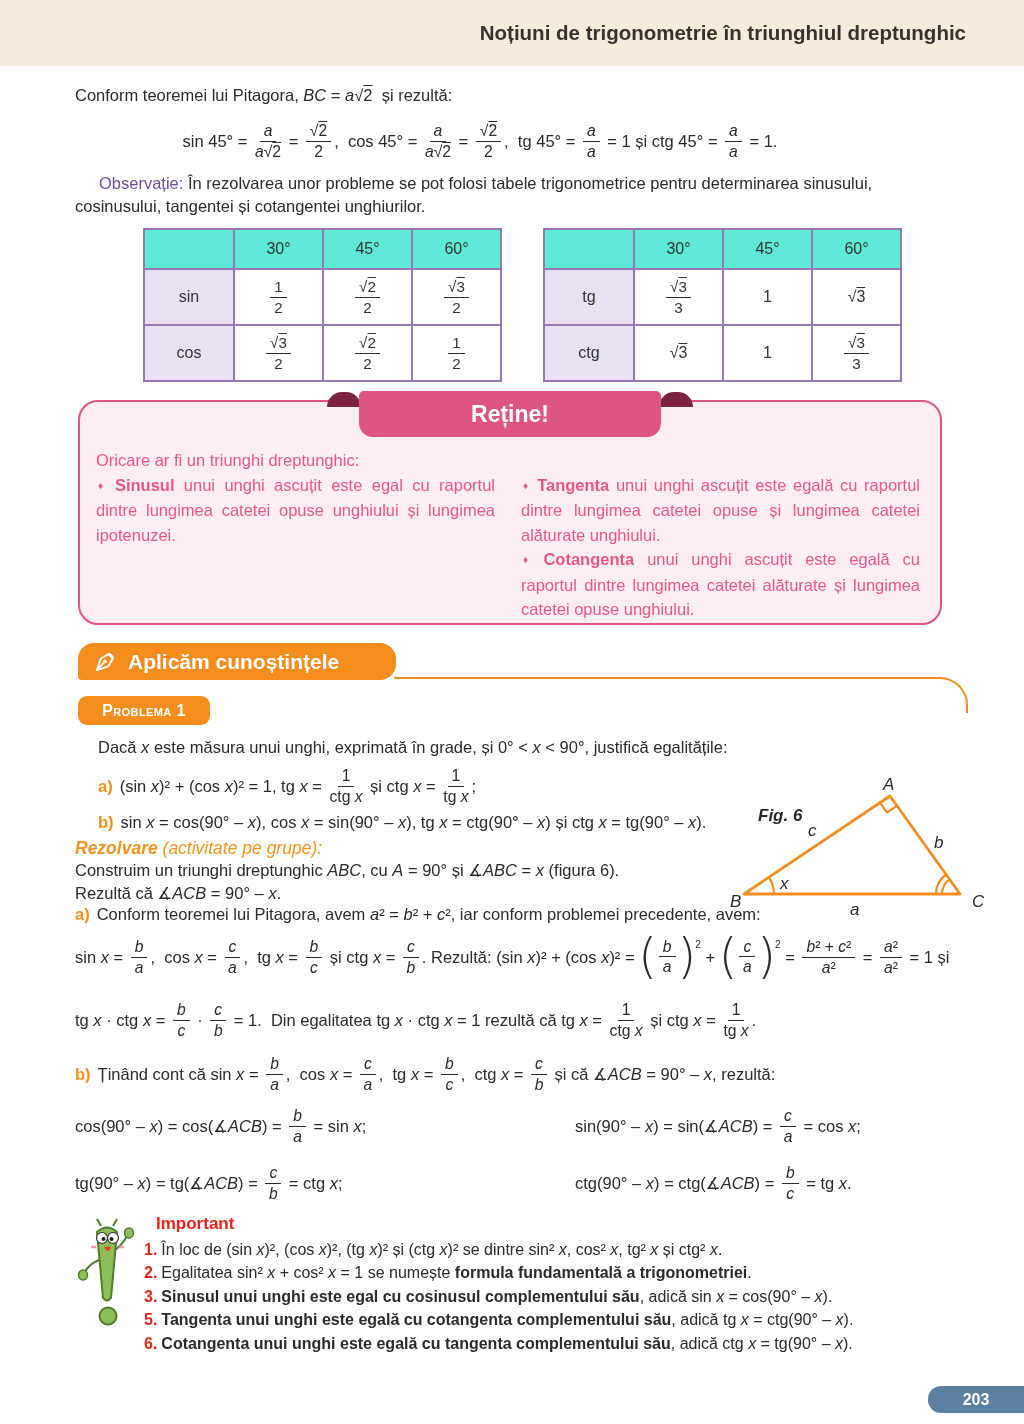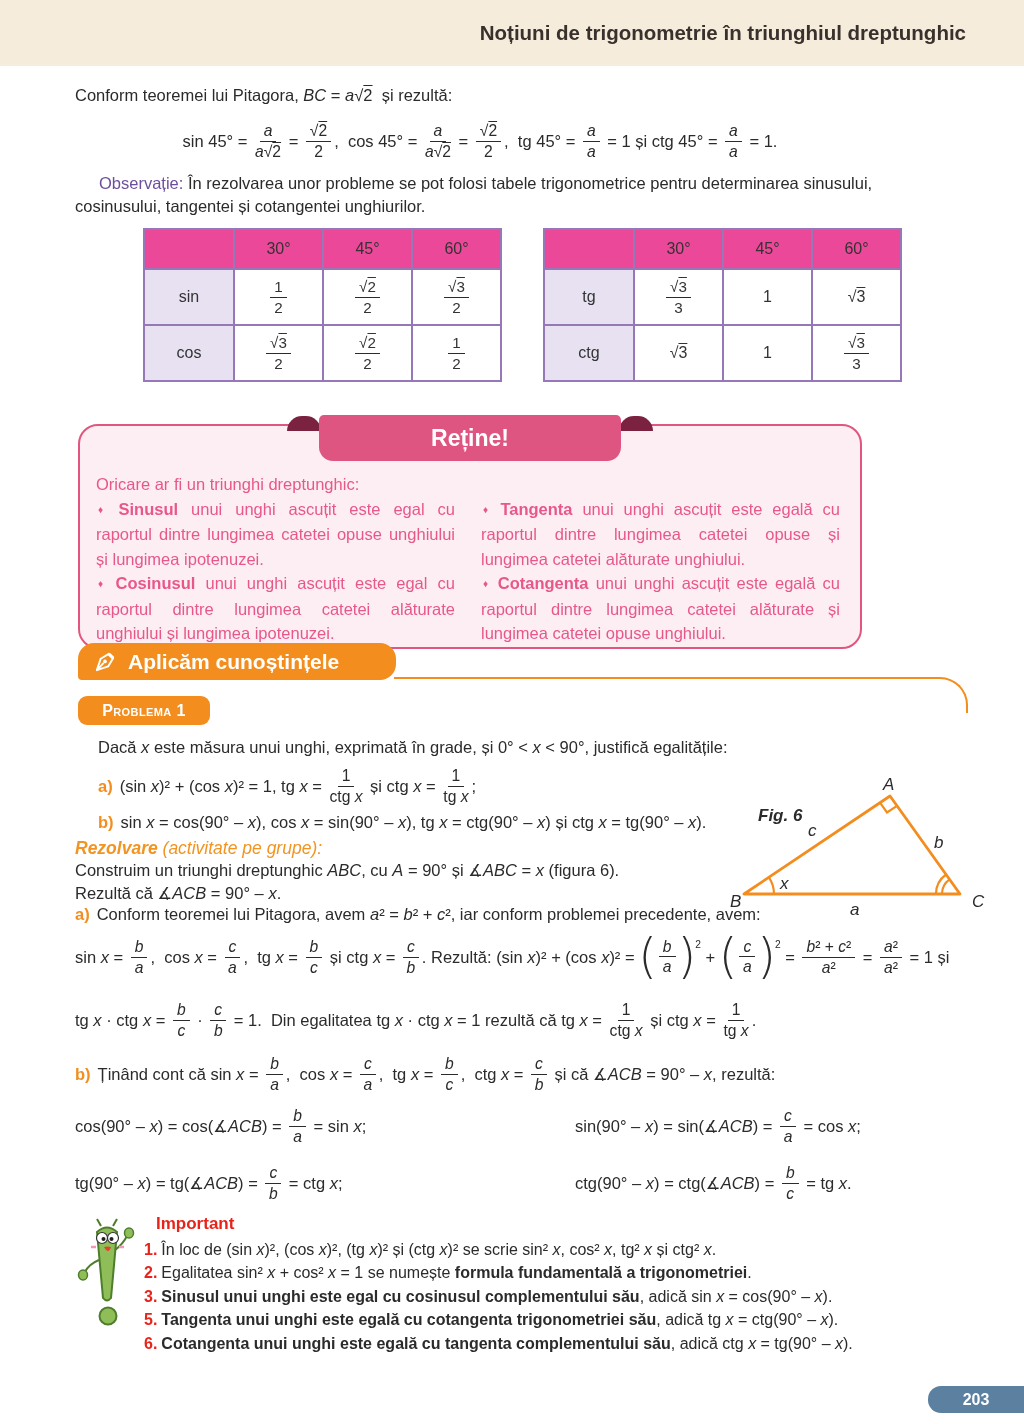--- a/index.html
+++ b/index.html
@@ -26,21 +26,21 @@
   .par{font-size:2.9em;font-weight:200;line-height:0.8;margin:0 -1px;font-family:"DejaVu Sans",sans-serif;}
   .psup{align-self:flex-start;font-size:0.62em;margin-top:1px;}
   .olabel{color:#f28d1e;font-weight:bold;margin-right:7px;}
 
   .para{font-size:16.5px;line-height:23px;margin:0;}
   .obs .ol{color:#6d4f9e;font-weight:normal;}
 
   
   .vtab{border-collapse:collapse;}
   .vtab td{border:2.2px solid #9678b8;text-align:center;vertical-align:middle;font-size:16px;color:#333;}
-  .vtab .hd{background:#ec4899;height:36px;width:85px;}
+  .vtab .hd{background:#5eead4;height:36px;width:85px;}
   .vtab .lbl{background:#e7e1f2;width:86px;}
   .vtab .val{background:#fff;height:52px;width:85px;}
   .fcell{justify-content:center;display:flex;align-items:center;font-size:16px;}
 
   
   #retine{background:#fdeef4;border:2.5px solid #e0567f;border-radius:20px;box-sizing:border-box;}
   .hump{position:absolute;width:34px;height:15px;border-radius:17px 17px 0 0;background:#7b2240;top:-10px;}
   .ribbon{position:absolute;left:50%;transform:translateX(-50%);top:-11px;width:302px;height:46px;
           background:#df5581;border-radius:5px 5px 14px 14px;display:flex;align-items:center;
           justify-content:center;color:#fff;font-size:23px;font-weight:bold;}
@@ -203,31 +203,30 @@
               <span class="frac">
                 <span class="fn">√<span class="ov">3</span></span>
                 <span class="fd">3</span>
               </span>
             </span>
           </td>
     </tr>
   </tbody>
     </table>
 
-  <div class="abs" id="retine" style="left:78px;top:424px;width:784px;height:225px;">
+  <div class="abs" id="retine" style="left:78px;top:400px;width:864px;height:225px;">
     <div class="hump" style="left:calc(50% - 183px);"></div>
     <div class="hump" style="left:calc(50% + 149px);"></div>
     <div class="ribbon">
       <span>Reține!</span>
     </div>
     <div class="rcols">
       <div class="rcol">
         <p>Oricare ar fi un triunghi dreptunghic:</p>
         <p><span class="dia">♦</span><b>Sinusul</b><span> unui unghi ascuțit este egal cu raportul dintre lungimea catetei opuse unghiului și lungimea ipotenuzei.</span></p>
-        <p><span class="dia">♦</span><b>Cosinusul</b><span> unui unghi ascuțit este egal cu raportul dintre lungimea catetei alăturate unghiului și lungimea ipotenuzei.</span></p>
       </div>
       <div class="rcol" style="margin-top:24.5px;">
         <p><span class="dia">♦</span><b>Tangenta</b><span> unui unghi ascuțit este egală cu raportul dintre lungimea catetei opuse și lungimea catetei alăturate unghiului.</span></p>
         <p><span class="dia">♦</span><b>Cotangenta</b><span> unui unghi ascuțit este egală cu raportul dintre lungimea catetei alăturate și lungimea catetei opuse unghiului.</span></p>
       </div>
     </div>
   </div>
 
   <div class="abs" id="banner" style="left:78px;top:643px;width:318px;height:37px;">
     <span style="display:inline-flex;">
@@ -311,24 +310,24 @@
       <circle cx="36.5" cy="23" r="2" fill="#222"></circle>
       <path d="M16 31 h5" stroke="#f597b1" stroke-width="2.5"></path>
       <path d="M44 31 h5" stroke="#f597b1" stroke-width="2.5"></path>
       <path d="M29 31 Q32.5 30 36 31 Q33.5 39 29 31 Z" fill="#e8402a"></path>
       <circle cx="33" cy="100" r="8.5" fill="#8fbe59" stroke="#4e7d2c" stroke-width="2"></circle>
     </svg>
   </div>
 
   <div class="abs" style="left:144px;top:1214px;width:870px;">
     <p class="imp-title">Important</p>
-    <p class="imp"><span class="n">1.</span><span class="finline"><span>În loc de (sin </span><i>x</i><span>)², (cos </span><i>x</i><span>)², (tg </span><i>x</i><span>)² și (ctg </span><i>x</i><span>)² se scrie sin² </span><i>x</i><span>, cos² </span><i>x</i><span>, tg² </span><i>x</i><span> și ctg² </span><i>x</i><span>.</span></span></p>
+    <p class="imp"><span class="n">1.</span><span class="finline"><span>În loc de (sin </span><i>x</i><span>)², (cos </span><i>x</i><span>)², (tg </span><i>x</i><span>)² și (ctg </span><i>x</i><span>)² se dintre sin² </span><i>x</i><span>, cos² </span><i>x</i><span>, tg² </span><i>x</i><span> și ctg² </span><i>x</i><span>.</span></span></p>
     <p class="imp"><span class="n">2.</span><span class="finline"><span>Egalitatea sin² </span><i>x</i><span> + cos² </span><i>x</i><span> = 1 se numește </span><b>formula fundamentală a trigonometriei</b><span>.</span></span></p>
     <p class="imp"><span class="n">3.</span><span class="finline"><b>Sinusul unui unghi este egal cu cosinusul complementului său</b><span>, adică sin </span><i>x</i><span> = cos(90° – </span><i>x</i><span>).</span></span></p>
-    <p class="imp"><span class="n">5.</span><span class="finline"><b>Tangenta unui unghi este egală cu cotangenta trigonometriei său</b><span>, adică tg </span><i>x</i><span> = ctg(90° – </span><i>x</i><span>).</span></span></p>
+    <p class="imp"><span class="n">5.</span><span class="finline"><b>Tangenta unui unghi este egală cu cotangenta complementului său</b><span>, adică tg </span><i>x</i><span> = ctg(90° – </span><i>x</i><span>).</span></span></p>
     <p class="imp"><span class="n">6.</span><span class="finline"><b>Cotangenta unui unghi este egală cu tangenta complementului său</b><span>, adică ctg </span><i>x</i><span> = tg(90° – </span><i>x</i><span>).</span></span></p>
   </div>
 
   <div class="abs" id="pagebadge" style="left:928px;top:1386px;width:96px;height:27px;">
     <span>203</span>
   </div>
 
 </div>
 
 </body></html>

